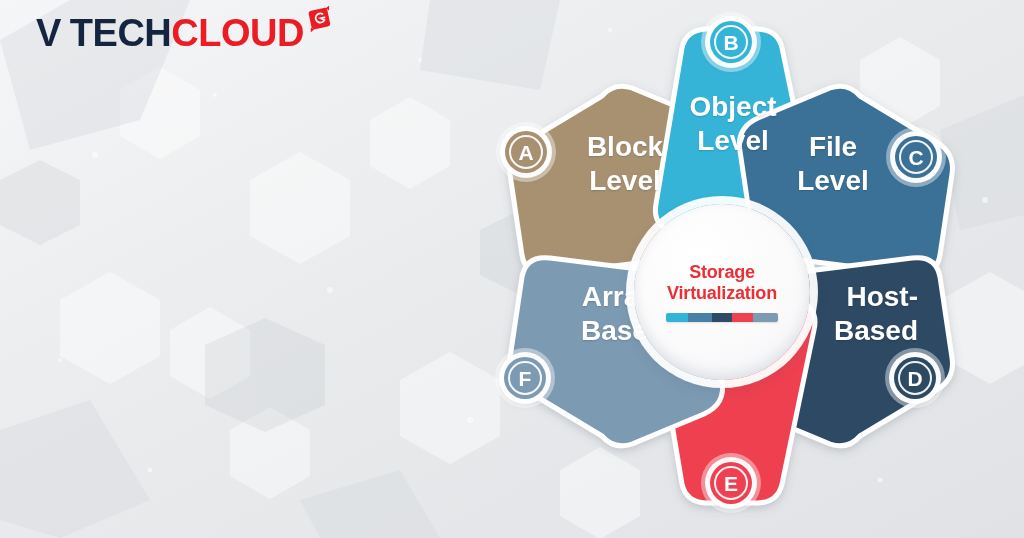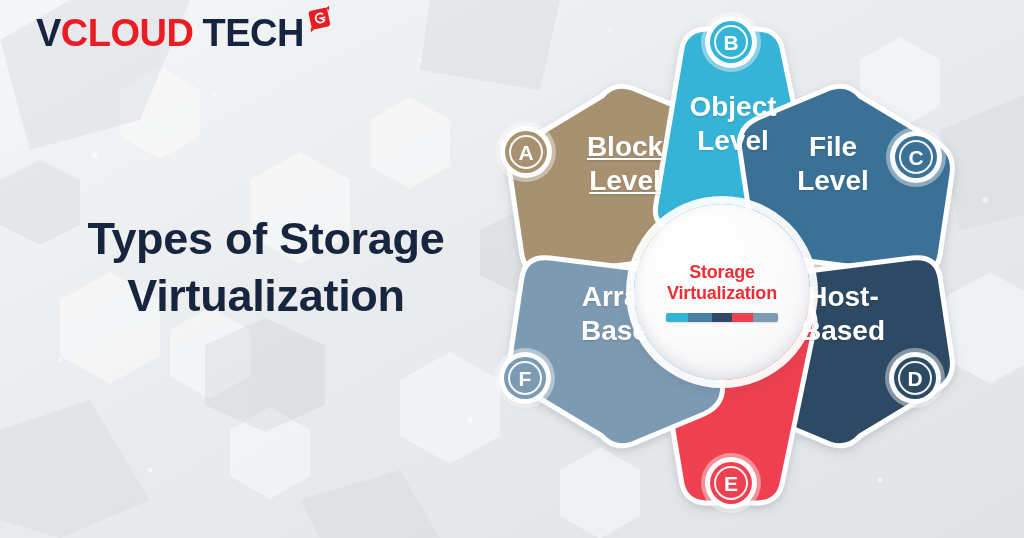--- a/index.html
+++ b/index.html
@@ -175,35 +175,33 @@
         <circle cx="610" cy="30" r="2"></circle>
         <circle cx="985" cy="200" r="3"></circle>
         <circle cx="880" cy="480" r="2.5"></circle>
         <circle cx="60" cy="360" r="2"></circle>
       </g>
     </svg>
   </div>
 
   <div class="logo">
     <span class="logo-text logo-v">V</span>
+    <span class="logo-text logo-tech">TECH</span>
     <span class="logo-text logo-cloud">CLOUD</span>
-    <span class="logo-text logo-tech">TECH</span>
     <span class="logo-badge">
       <svg width="26" height="26" viewBox="0 0 26 26" aria-hidden="true">
         <g transform="rotate(-12 13 13)">
           <rect x="3" y="3" width="19" height="19" rx="3" fill="#ec1c24"></rect>
           <path d="M16.5 8.6a4.6 4.6 0 1 0 .7 6.2l-3.3-2.3 3.9-.1" fill="none" stroke="#ffffff" stroke-width="1.7" stroke-linecap="round"></path>
           <path d="M21.5 4.2l2.2-1.1-0.6 2.4M4.3 21.6l-2.1 1.2.5-2.4" fill="none" stroke="#ec1c24" stroke-width="1.4" stroke-linecap="round"></path>
         </g>
       </svg>
     </span>
   </div>
 
-  <h1 class="headline">Types of Storage
-Virtualization</h1>
 
   <div class="wheel">
 
     <svg viewBox="0 0 490 520" aria-hidden="true">
       <defs>
         <filter id="psh" x="-35%" y="-35%" width="170%" height="170%">
           <feDropShadow dx="0" dy="3" stdDeviation="4" flood-color="#5b6878" flood-opacity=".26"></feDropShadow>
         </filter>
       </defs>
 
@@ -226,27 +224,27 @@
 
         <path fill="#ee4050" d="M196 478 Q200 496 220 497 L272 497 Q292 496 296 478 L328 324
                  Q333 302 312 294 L188 294 Q166 300 170 322 Z"></path>
 
         <path fill="#7d9ab3" d="M116 430 Q128 444 146 438 L218 408 Q240 398 236 375 L224 294
                  Q221 273 200 269 L64 252 Q40 249 36 271 L24 352
                  Q21 372 38 383 Z"></path>
       </g>
     </svg>
 
-    <div class="petal-label" style="left:64px; top:124px; width:150px;text-decoration:underline;">Block
+    <div class="petal-label" style="left:64px; top:124px; width:150px;">Block
 Level</div>
     <div class="petal-label" style="left:172px; top:84px; width:150px;">Object
 Level</div>
     <div class="petal-label" style="left:272px; top:124px; width:150px;">File
 Level</div>
-    <div class="petal-label" style="left:282px; top:274px; width:150px;">Host-
+    <div class="petal-label" style="left:282px; top:274px; width:150px;text-align:right;">Host-
 Based</div>
     <div class="petal-label" style="left:62px; top:274px; width:150px;">Array-
 Based</div>
 
     <div class="hub">
       <div class="hub-title">Storage
 Virtualization</div>
       <div class="hub-bar">
         <i style="flex:1.05;background:#32b4d8"></i>
         <i style="flex:1.15;background:#4a7fa5"></i>

